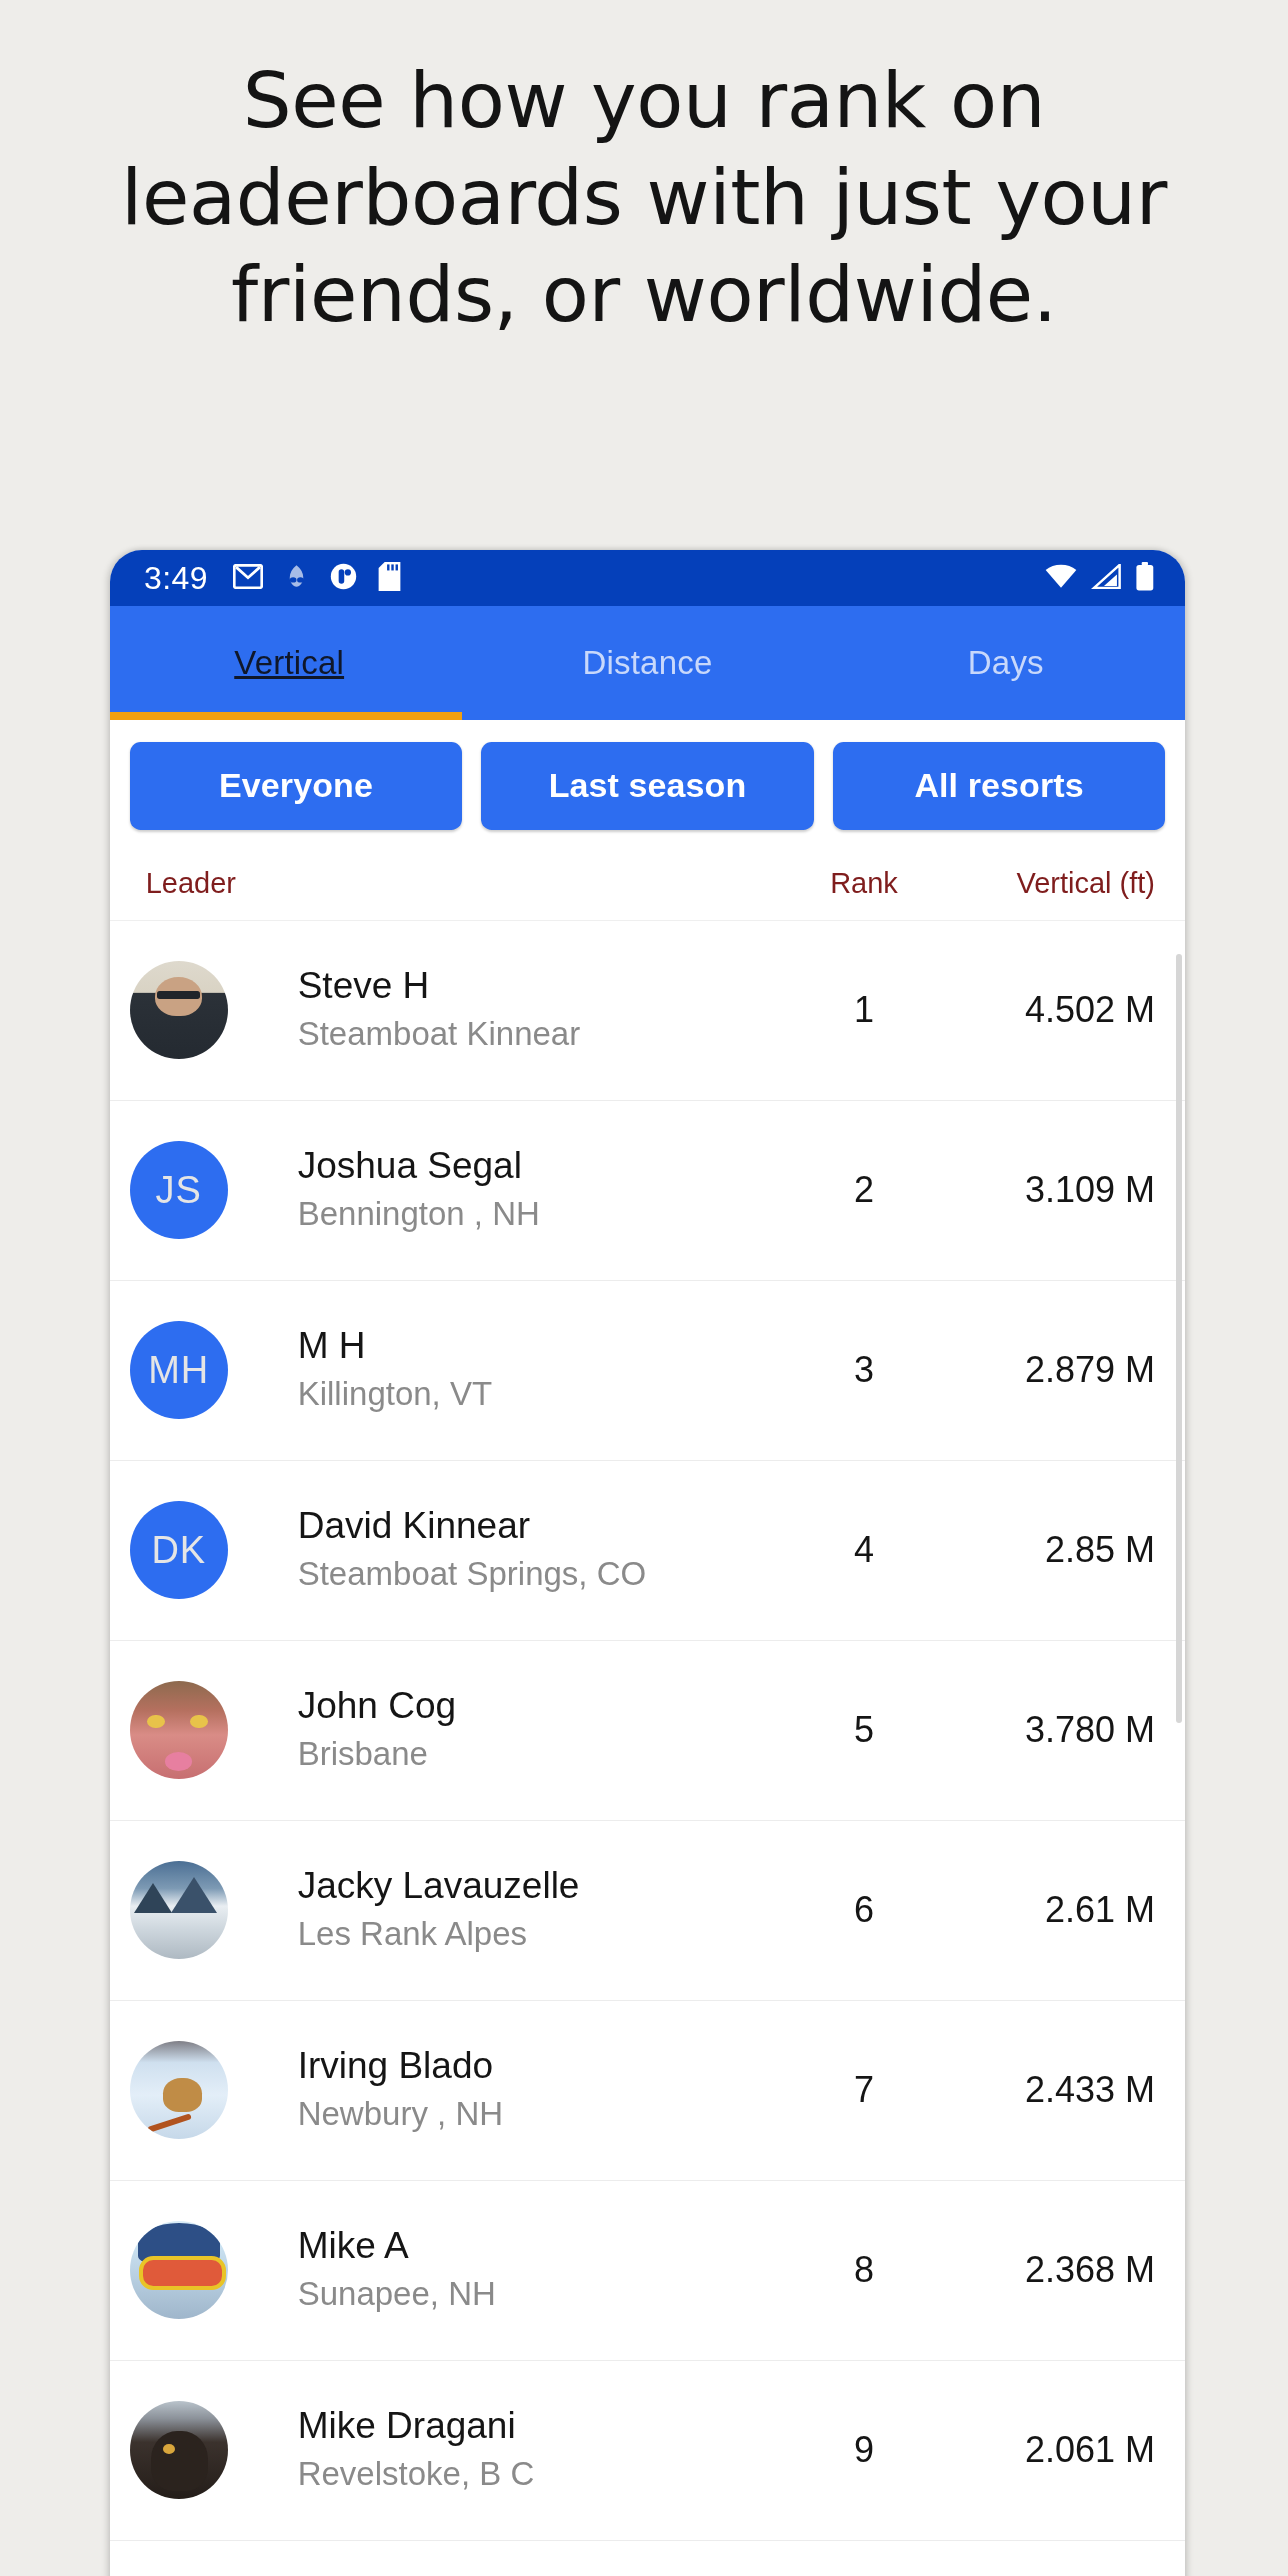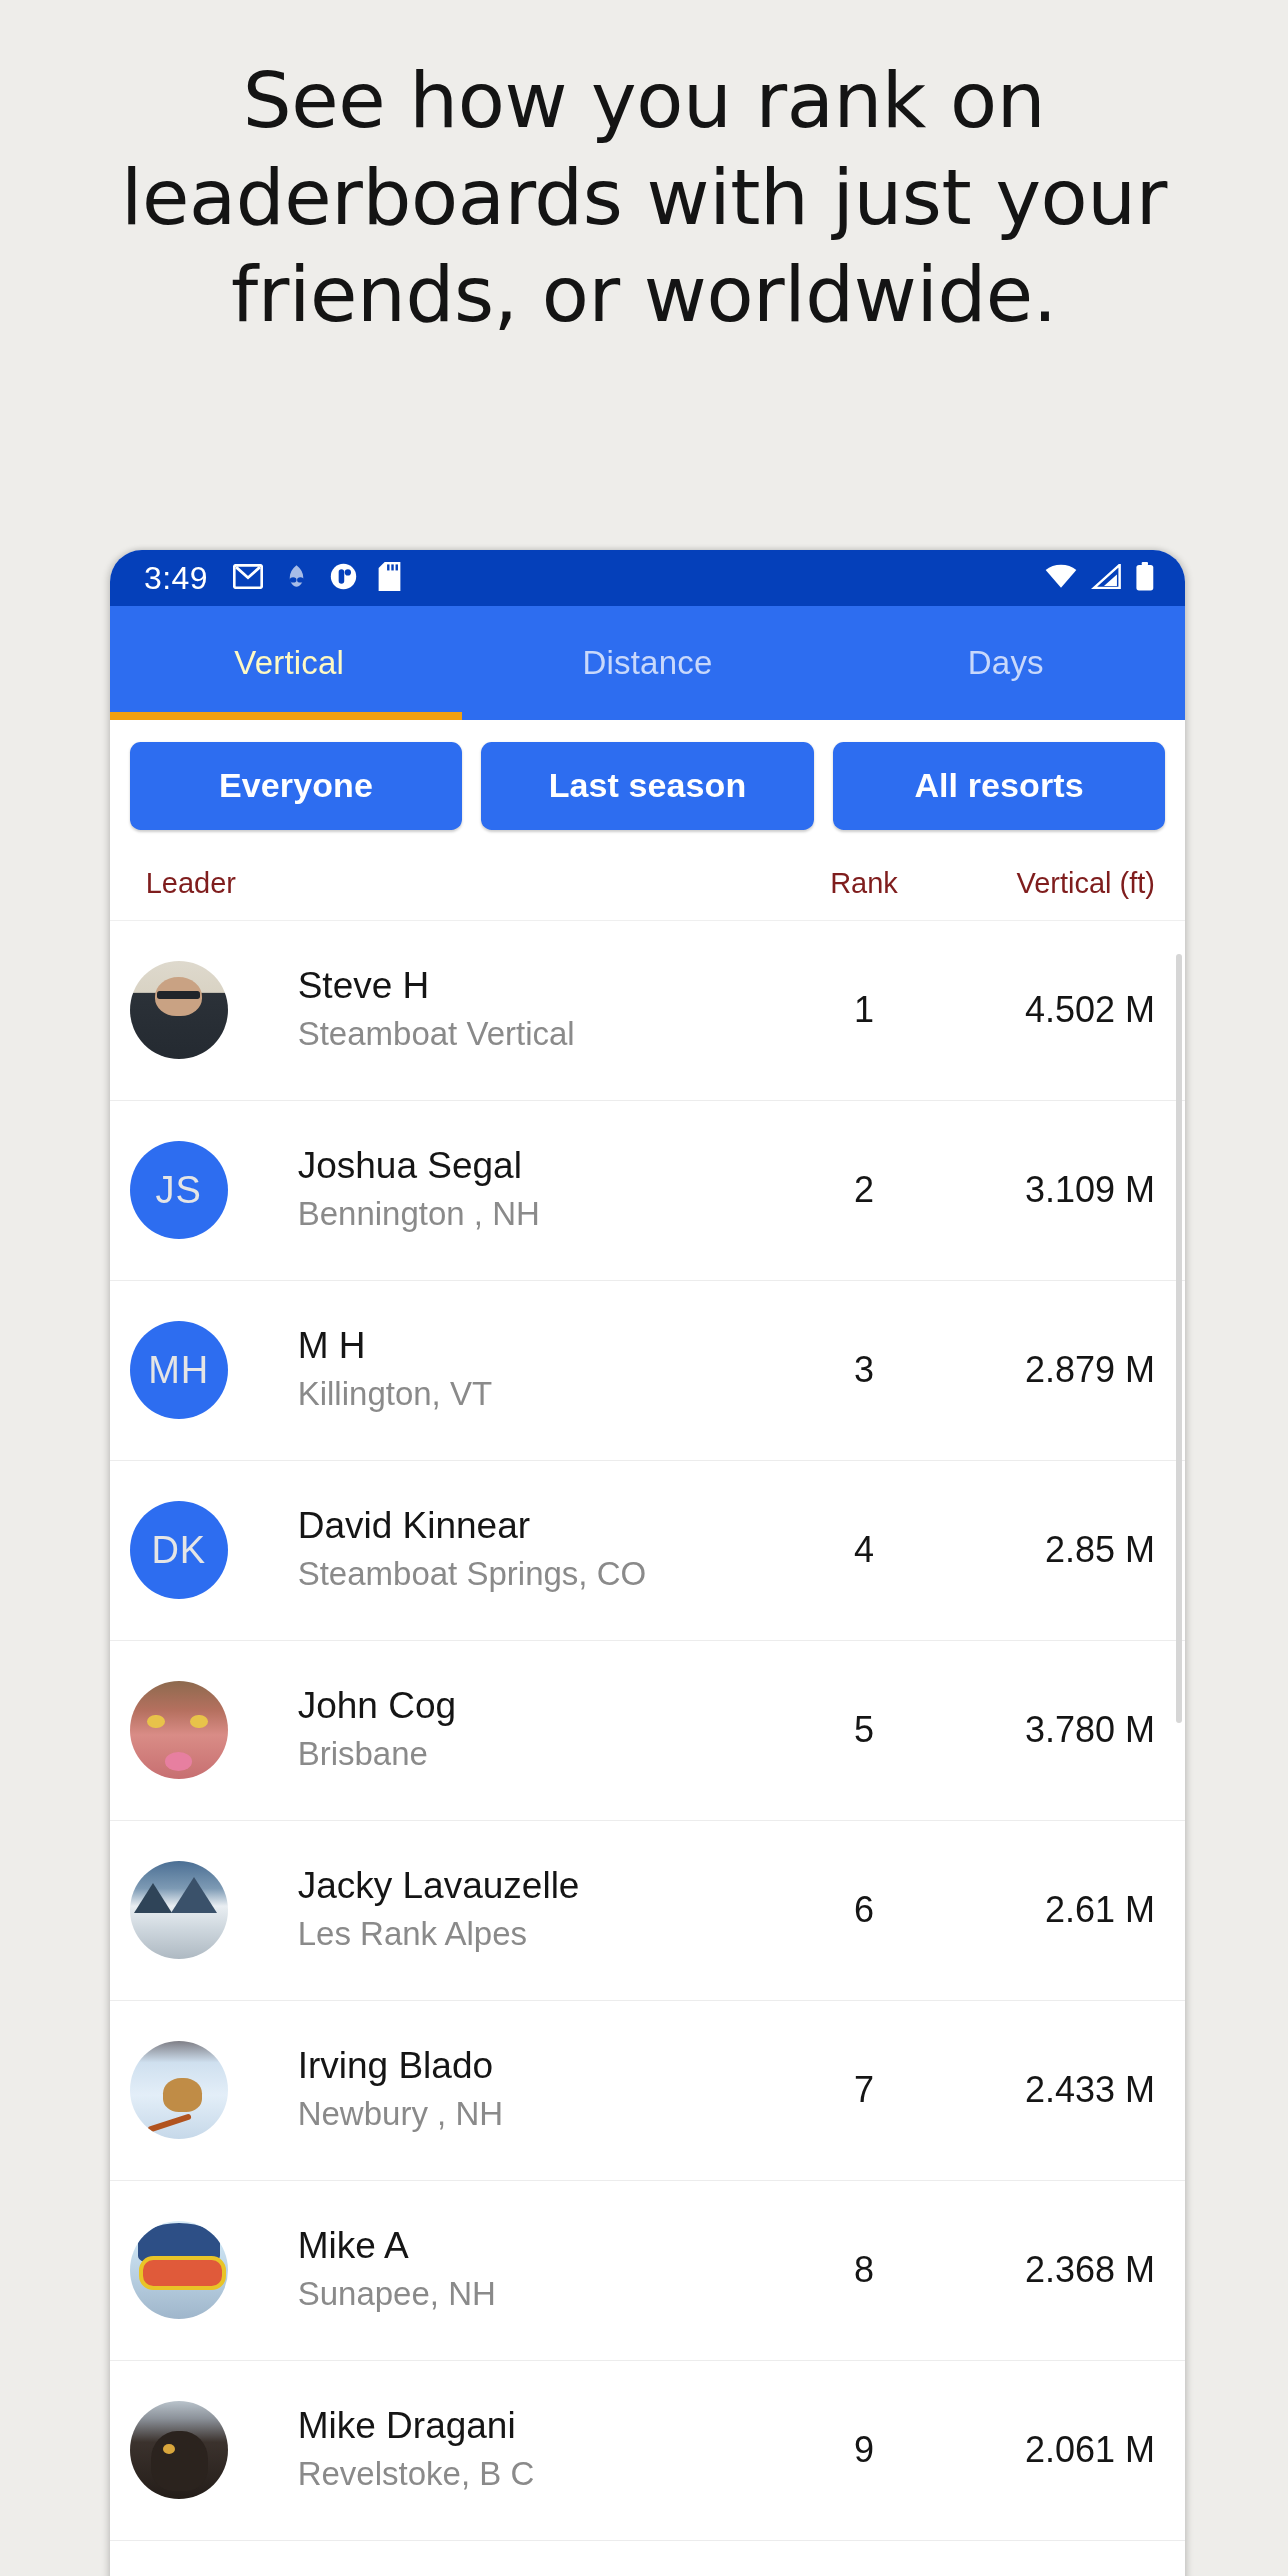--- a/index.html
+++ b/index.html
@@ -78,21 +78,21 @@
     align-items: center;
     position: relative;
   }
   .tab {
     flex: 1;
     text-align: center;
     font-size: 33px;
     color: #c8d8fb;
     letter-spacing: 0.2px;
   }
-  .tab.active { color: #fef9c3; }
+  .tab.active { color: #0f172a; text-decoration: underline; }
   .tab-indicator {
     position: absolute;
     bottom: 0;
     left: 0;
     width: 352px;
     height: 8px;
     background: #f0a010;
   }
 
   
@@ -341,21 +341,21 @@
       <div class="ch-leader">Leader</div>
       <div class="ch-rank">Rank</div>
       <div class="ch-vert">Vertical (ft)</div>
     </div>
 
     <div class="rows" id="rows">
         <div class="row">
           <div class="avatar av-steve"></div>
           <div class="who">
             <div class="name">Steve H</div>
-            <div class="place">Steamboat Vertical</div>
+            <div class="place">Steamboat Kinnear</div>
           </div>
           <div class="rank">1</div>
           <div class="vert">4.502 M</div>
         </div>
         <div class="row">
           <div class="avatar initials">JS</div>
           <div class="who">
             <div class="name">Joshua Segal</div>
             <div class="place">Bennington , NH</div>
           </div>

